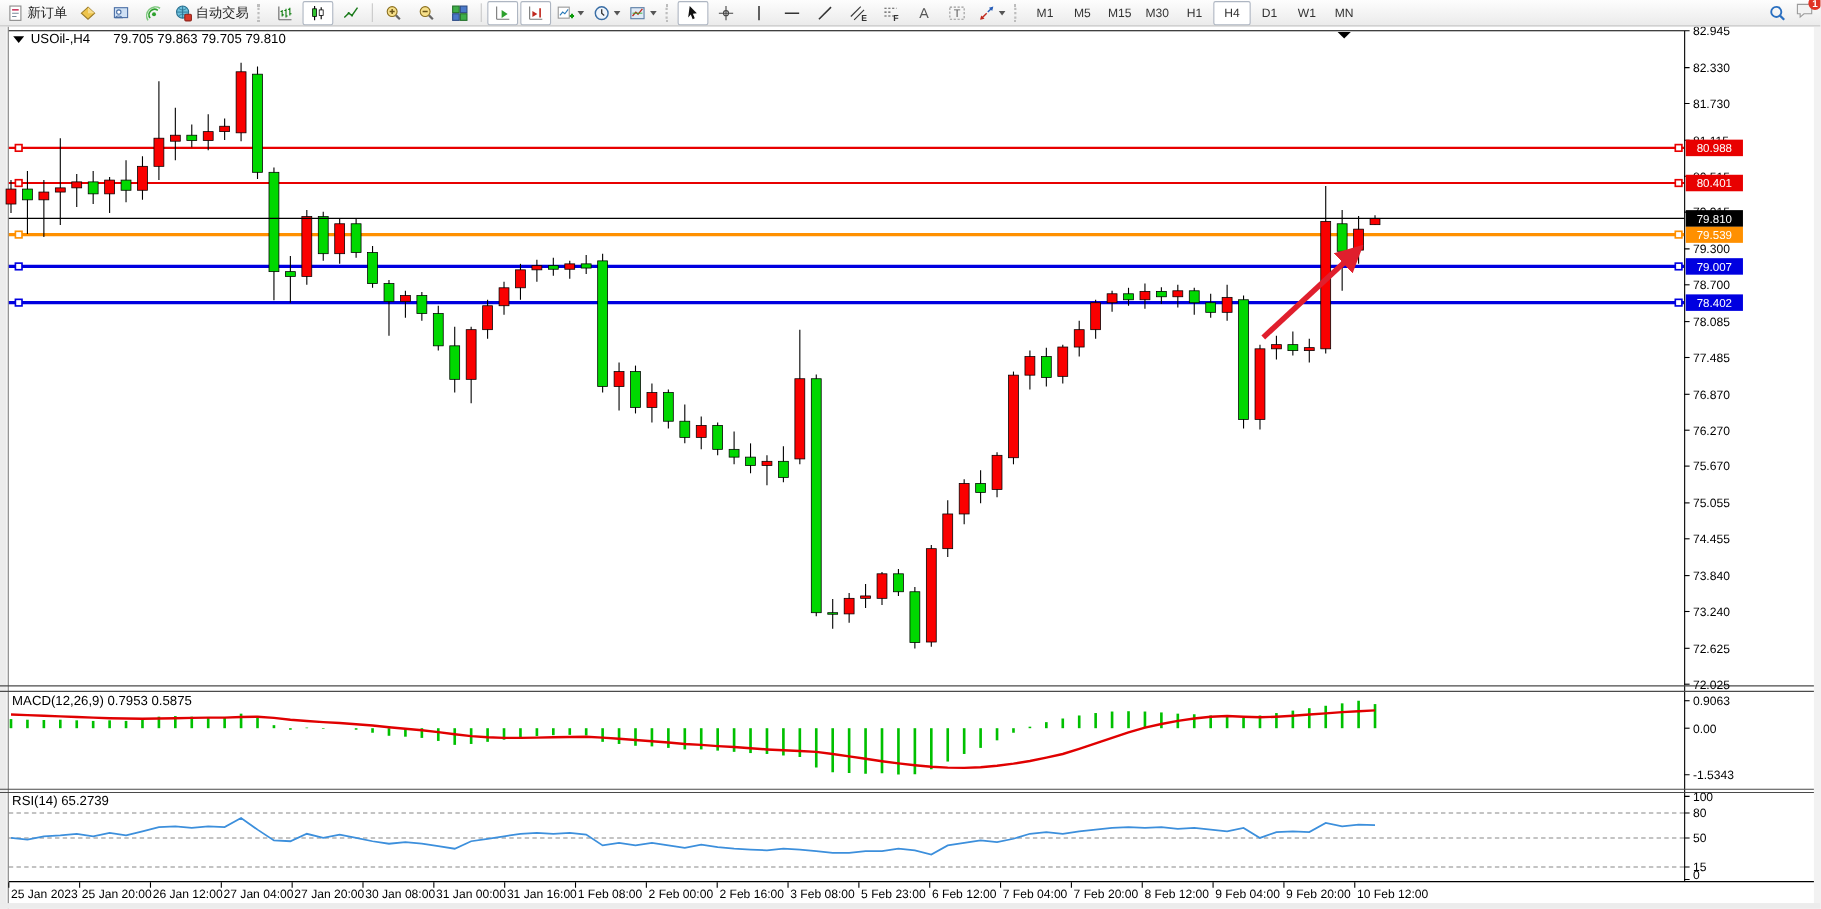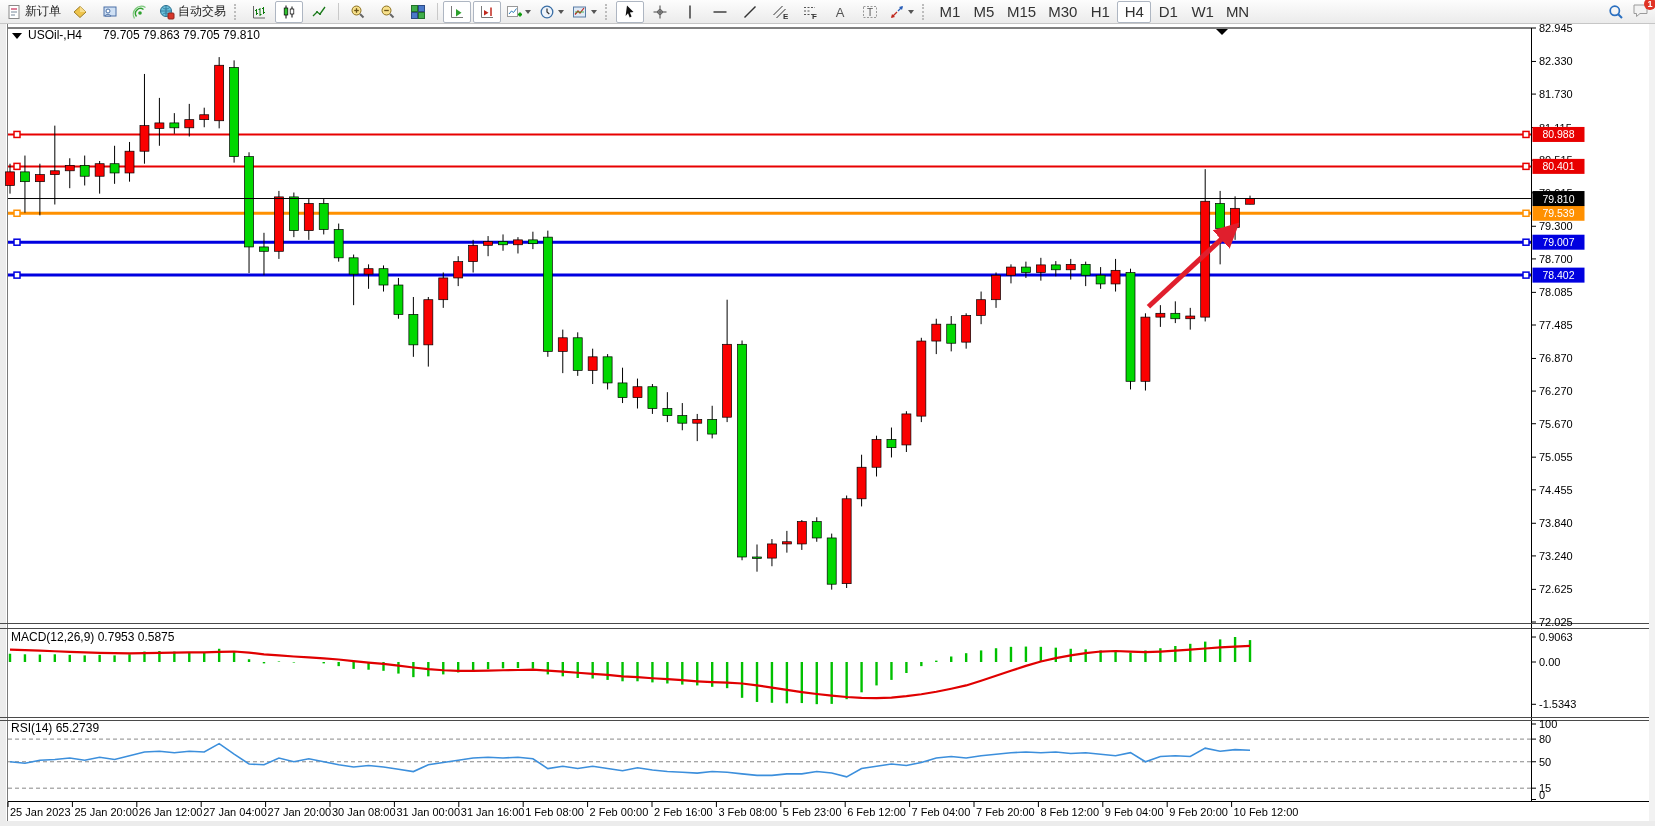--- a/index.html
+++ b/index.html
@@ -9,21 +9,21 @@
   #toolbar{position:absolute;left:0;top:0;width:1655px;height:24px;
     background:linear-gradient(#fdfdfd,#ebebeb);border-bottom:1px solid #c6c6c6;
     display:flex;align-items:center;padding-left:3px;box-sizing:border-box;gap:2px;z-index:5;}
   .tbtn{height:20px;min-width:22px;display:inline-flex;align-items:center;justify-content:center;
     border:1px solid transparent;border-radius:2px;padding:0 2px;font-size:12px;color:#222;cursor:default;}
   .tbtn.on{background:#fff;border:1px solid #aeb6c2;text-align:center;}
   .tbtn .lbl{margin-left:3px;white-space:nowrap;}
   .sep{width:1px;height:17px;background:#c9c9c9;margin:0 3px;}
   .grip{width:4px;height:16px;border-left:2px dotted #bdbdbd;margin:0 3px;}
   .caret{width:0;height:0;border:3px solid transparent;border-top:4px solid #555;margin:4px 0 0 3px;}
-  .tf{font-size:15px;color:#333;padding:0 5px;}
+  .tf{font-size:11px;color:#333;padding:0 5px;}
   #tb-right{margin-left:auto;display:flex;align-items:center;margin-right:6px;gap:8px;}
   #chat-wrap{position:relative;}
   #chat-badge{position:absolute;top:-4px;right:-7px;background:#e03325;color:#fff;border-radius:50%;
     width:12px;height:12px;font-size:9px;line-height:12px;text-align:center;font-weight:bold;}
   
   #chart-svg{position:absolute;left:0;top:24px;}
   text{font-family:"Liberation Sans",sans-serif;}
   .ax{font-size:11px;fill:#000;}
   .ttl{font-size:12px;fill:#000;}
   .badge-txt{font-size:10.5px;fill:#fff;}

